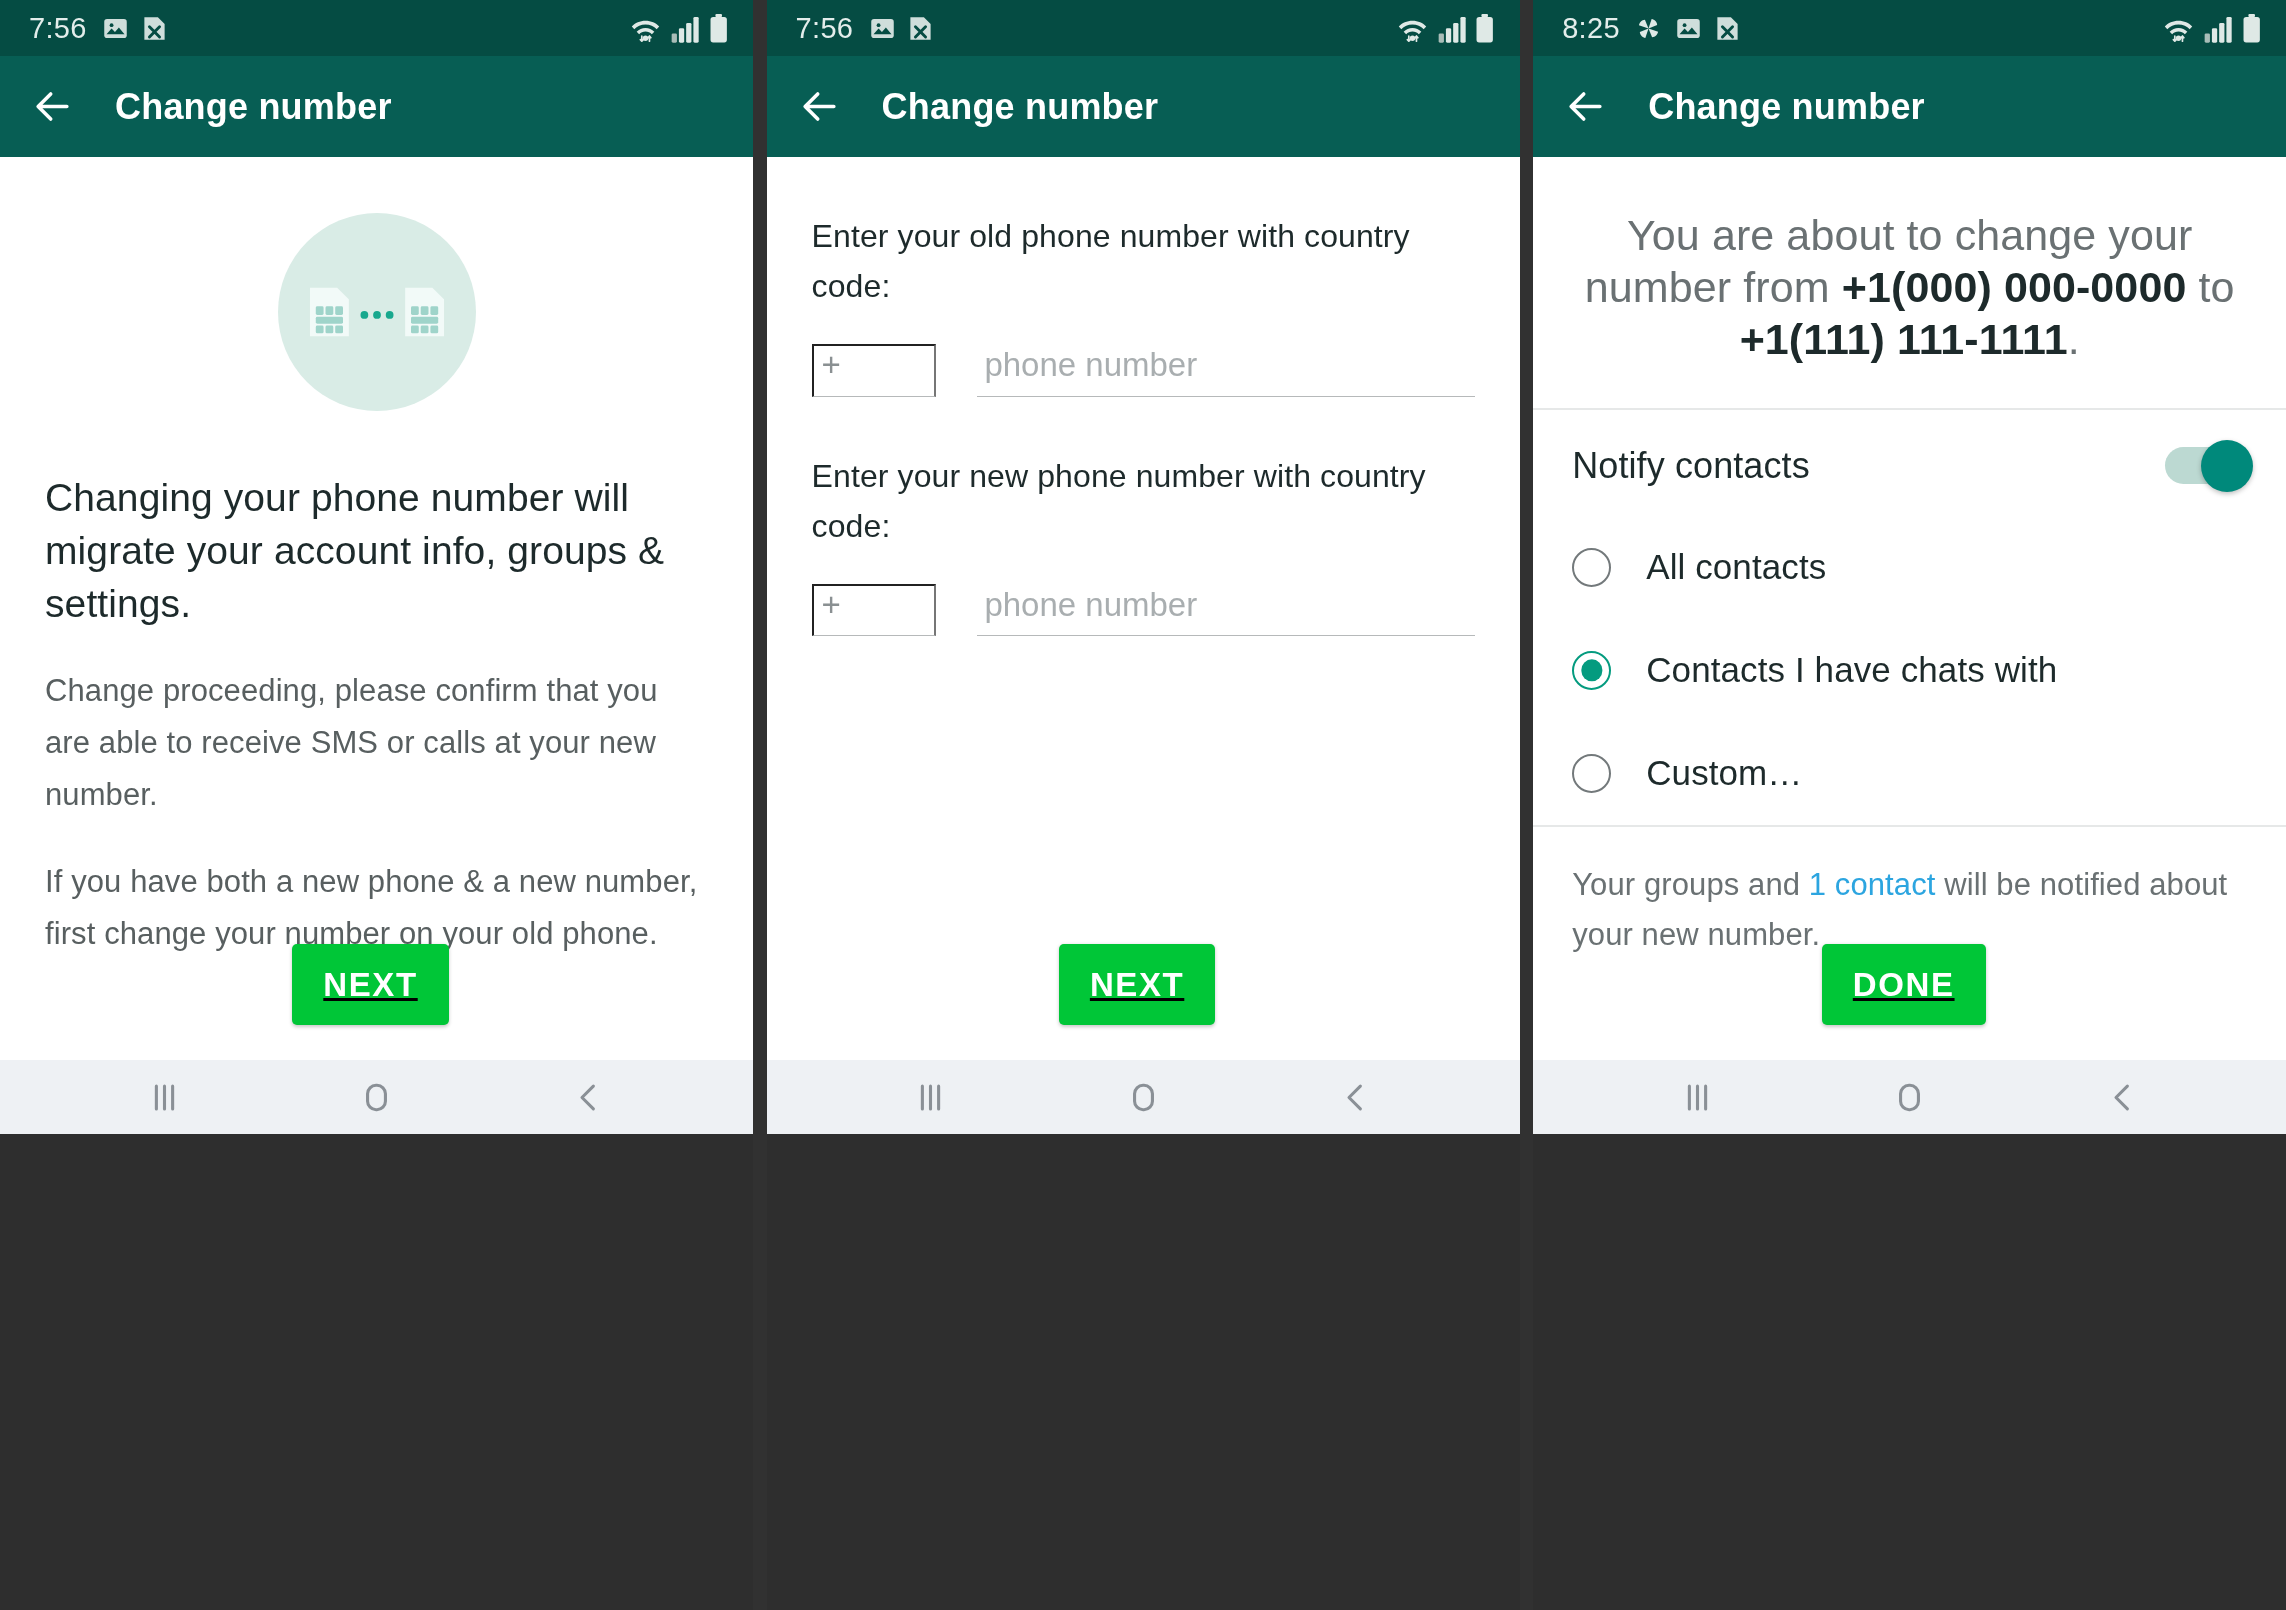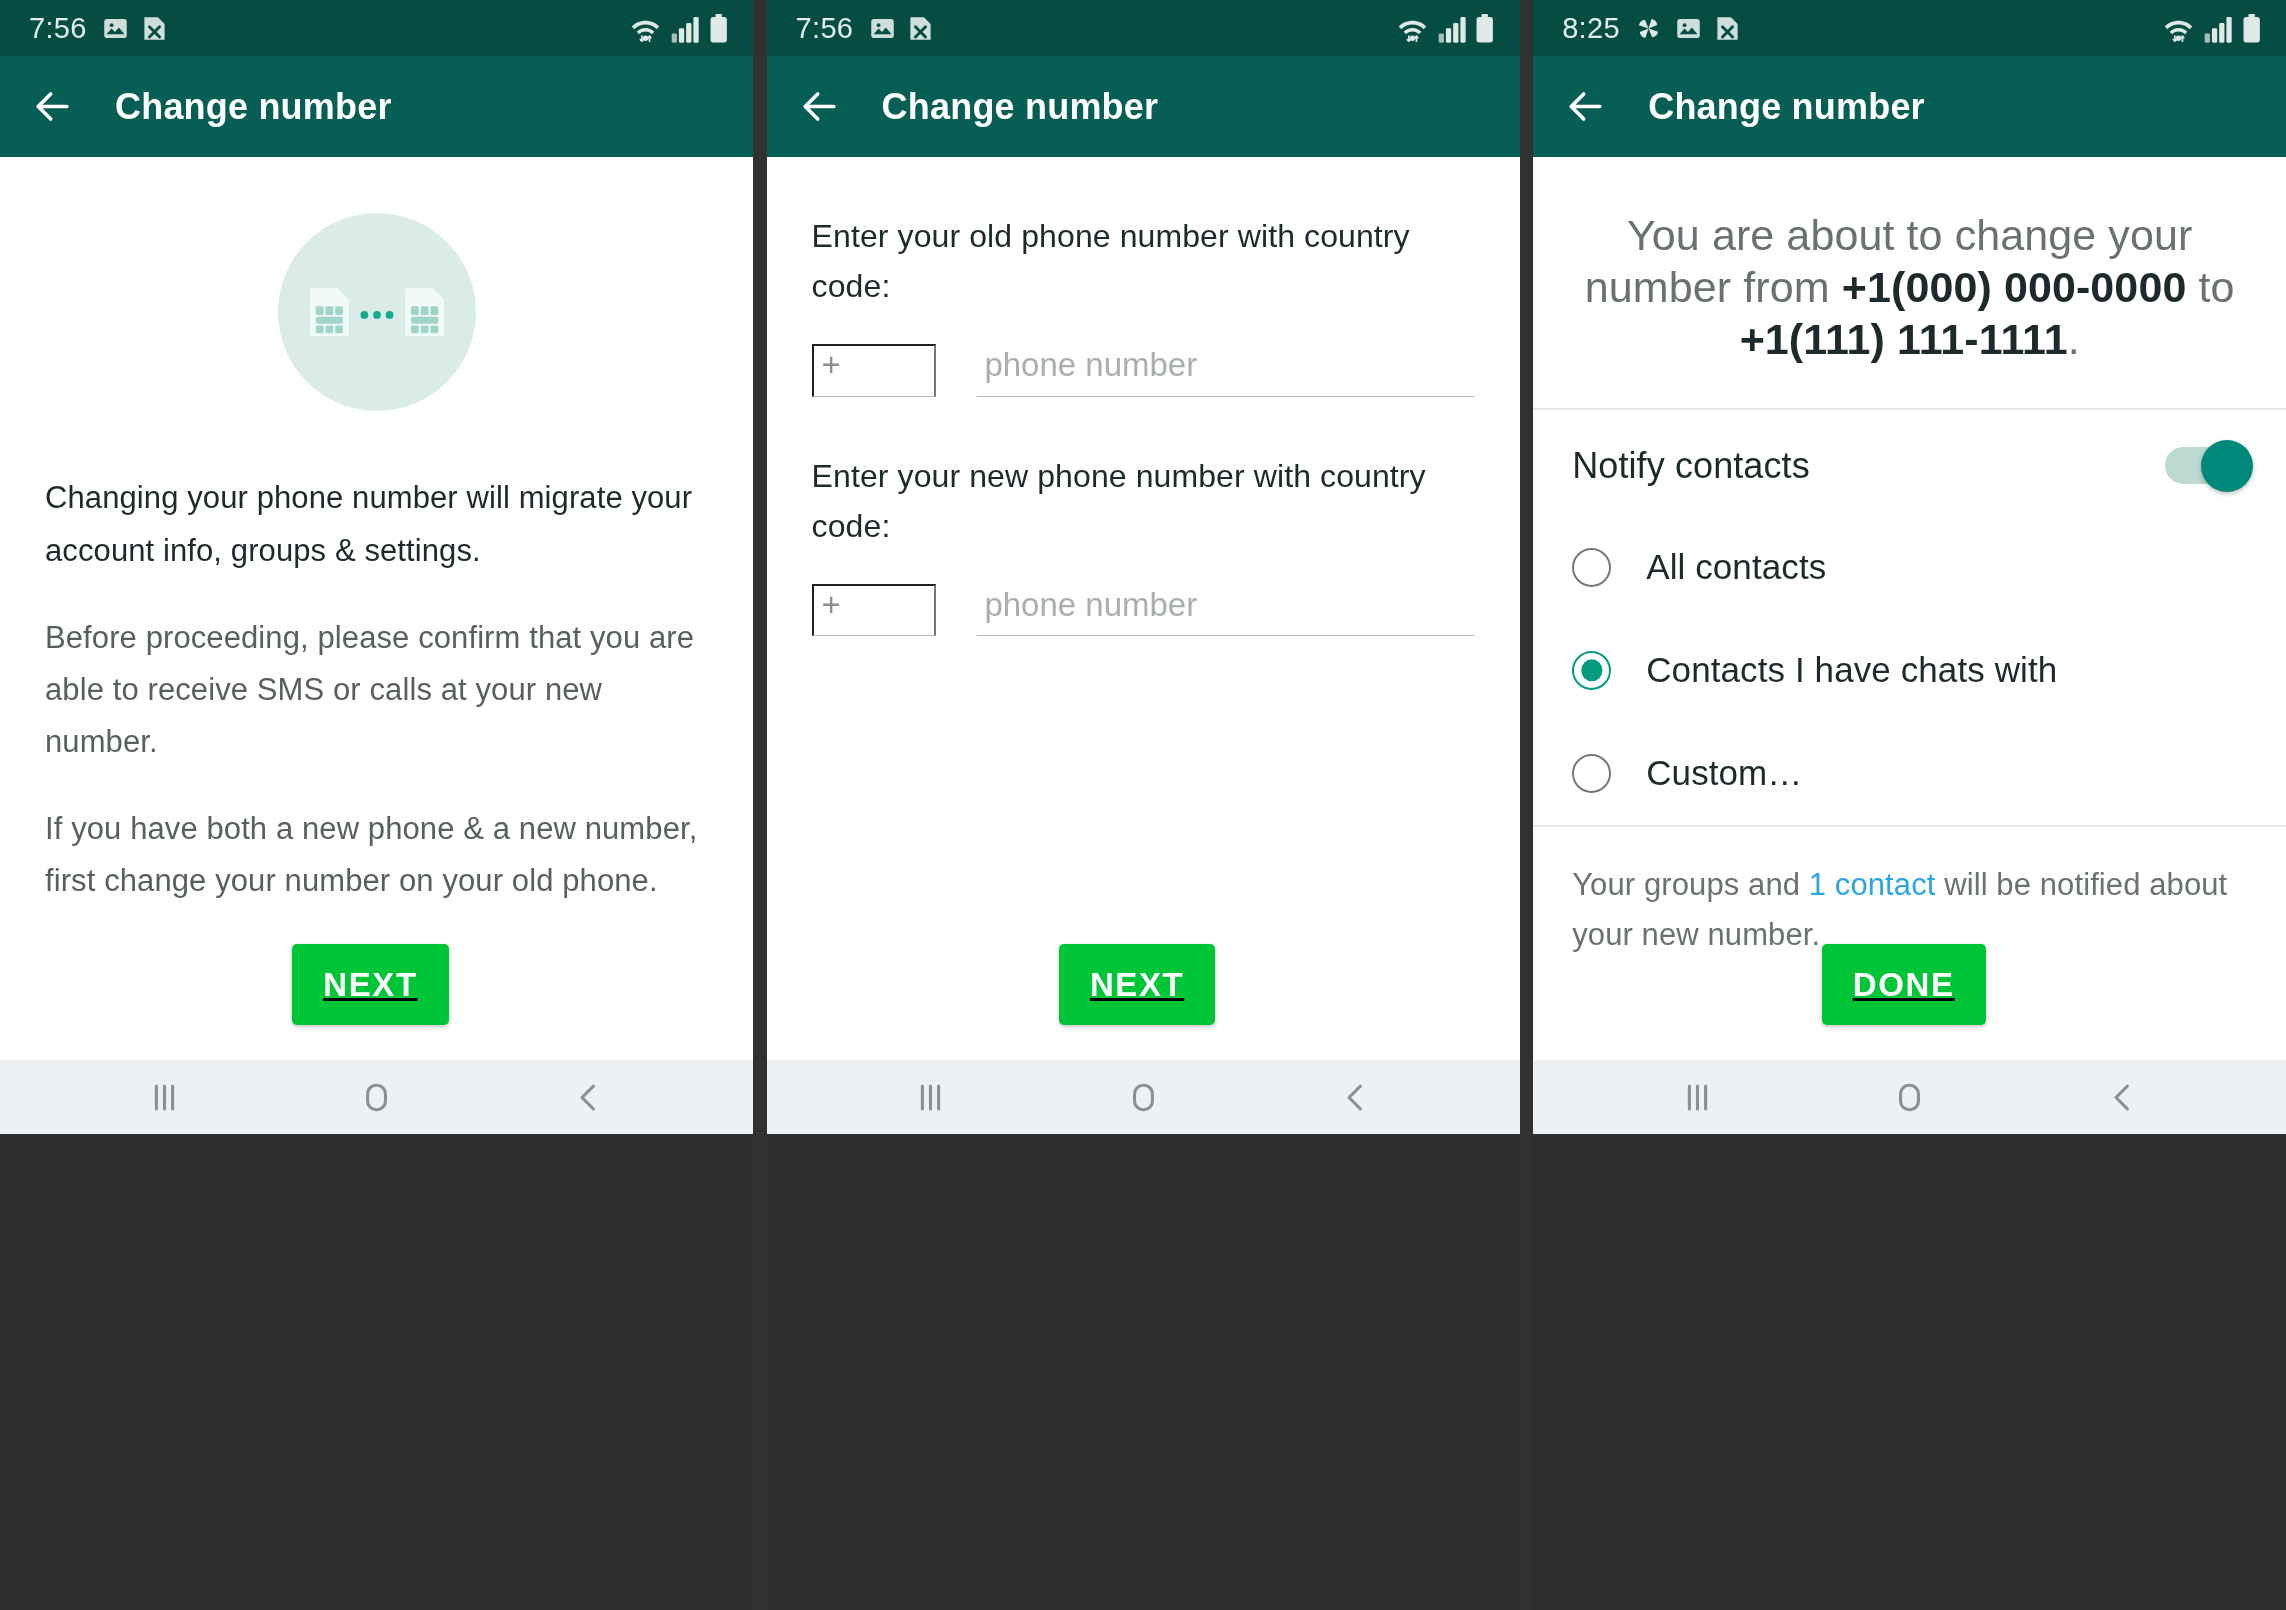--- a/index.html
+++ b/index.html
@@ -103,21 +103,21 @@
     height: 198px;
     border-radius: 50%;
     background: #d9ece6;
     display: flex;
     align-items: center;
     justify-content: center;
   }
   .p1-body { padding: 0 45px; }
   .p1-title {
     margin-top: 60px;
-    font-size: 31px;
+    font-size: 39px;
     line-height: 53px;
     color: #1d2a2b;
     letter-spacing: 0.1px;
   }
   .p1-para {
     margin-top: 35px;
     font-size: 31px;
     line-height: 52px;
     color: #585f60;
     letter-spacing: 0.1px;
@@ -356,21 +356,21 @@
             <rect x="110" y="40" width="28" height="7" rx="1.5" fill="#9fd4ca"></rect>
             <rect x="110" y="49" width="8" height="8" rx="1.5" fill="#9fd4ca"></rect>
             <rect x="120" y="49" width="8" height="8" rx="1.5" fill="#9fd4ca"></rect>
             <rect x="130" y="49" width="8" height="8" rx="1.5" fill="#9fd4ca"></rect>
           </svg>
         </div>
       </div>
 
       <div class="p1-body">
         <div class="p1-title">Changing your phone number will migrate your account info, groups &amp; settings.</div>
-        <div class="p1-para">Before proceeding, please confirm that you are able to receive SMS or calls at your new number.</div>
+        <div class="p1-para">Change proceeding, please confirm that you are able to receive SMS or calls at your new number.</div>
         <div class="p1-para">If you have both a new phone &amp; a new number, first change your number on your old phone.</div>
       </div>
 
       <div class="cta-wrap">
         <button class="cta">NEXT</button>
       </div>
     </div>
 
     <div class="navbar">
       <span class="nav-btn">

